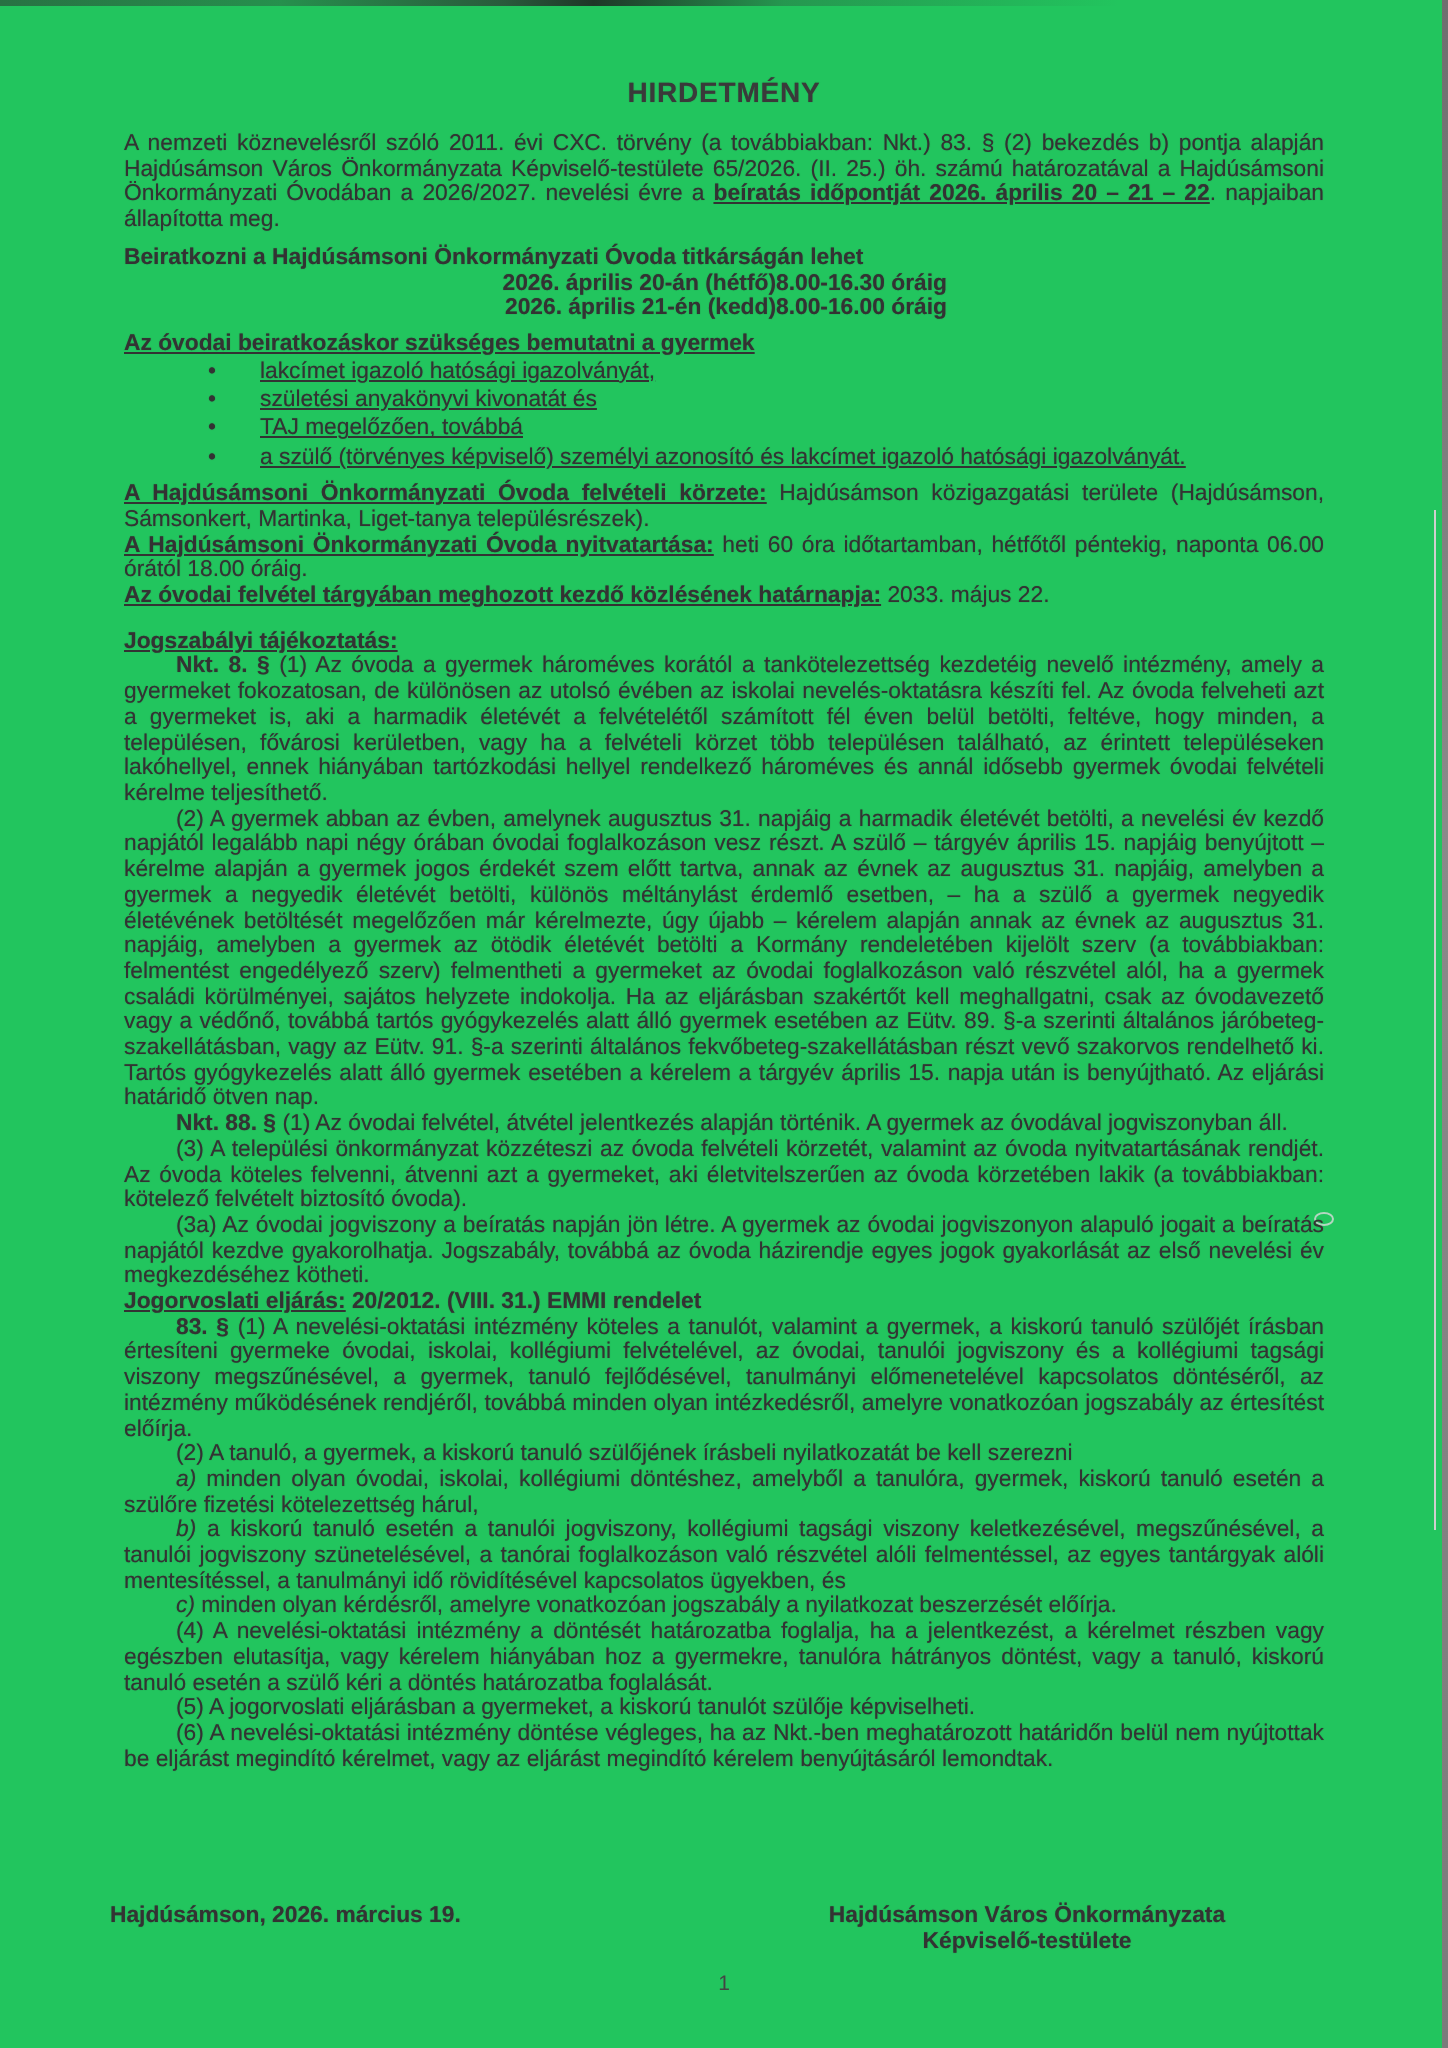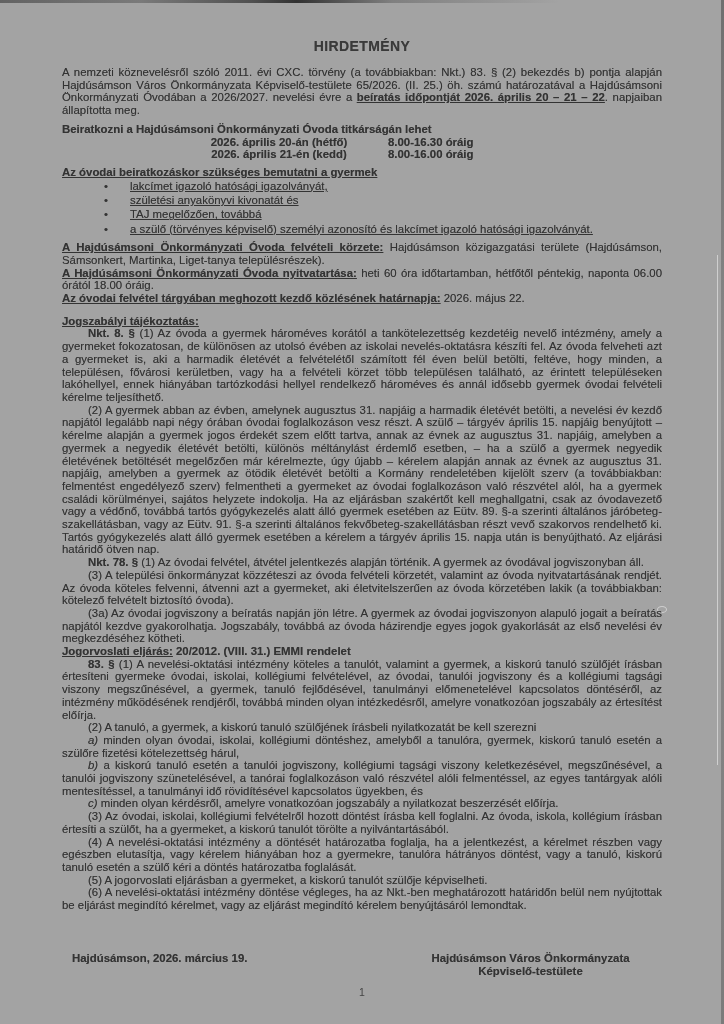--- a/index.html
+++ b/index.html
@@ -1,20 +1,20 @@
 <!DOCTYPE html>
 <html lang="hu"><head>
 <meta charset="utf-8">
 <style>
   html, body { margin: 0; padding: 0; background: #e9e9e9; }
   .page {
     position: relative;
     width: 724px; height: 1024px;
     margin: 0 auto;
-    background: #a3a3a3;
+    background: #22c55e;
     overflow: hidden;
     font-family: "Liberation Sans", sans-serif;
     color: #333;
   }
   .content {
     position: absolute;
     left: 62px; top: 38px;
     width: 600px;
     font-size: 11.4px;
     line-height: 12.7px;
@@ -29,33 +29,33 @@
     letter-spacing: 0.4px;
     margin: 0 0 12px 0;
     color: #3a3a3a;
   }
   p { margin: 0; }
   .b { font-weight: bold; }
   .u { text-decoration: underline; }
   .i { font-style: italic; }
   .intro { margin-bottom: 6px; }
   .enroll-heading { font-weight: bold; margin-top: 5px; }
-  .schedule-row { display: flex; padding-left: 108px; font-weight: bold; text-align: center; }
+  .schedule-row { display: flex; padding-left: 108px; font-weight: bold; text-align: right; }
   .schedule-date { width: 218px; }
   .docs-heading { font-weight: bold; text-decoration: underline; margin-top: 5px; }
   .bullet-row { display: flex; padding-left: 42px; line-height: 14.4px; text-align: left; }
   .bullet-glyph { width: 26px; flex: 0 0 26px; }
   .bullet-text { text-decoration: underline; }
   .info-block { margin-top: 5px; }
   .legal-heading { font-weight: bold; text-decoration: underline; margin-top: 10px; }
   .para { text-indent: 26px; }
   .remedy-heading { margin: 0; }
   .footer-row {
     position: absolute;
-    left: 72px; top: 952px;
+    left: 55px; top: 952px;
     width: 600px;
     display: flex;
     justify-content: space-between;
     font-weight: bold;
     font-size: 11.4px;
     line-height: 13px;
     text-shadow: 0 0 0.5px rgba(55,55,55,0.55);
   }
   .signature-block { width: 215px; text-align: center; margin-right: 34px; }
   .page-number {
@@ -138,39 +138,38 @@
       <span class="bullet-text">TAJ megelőzően, továbbá</span>
     </div>
     <div class="bullet-row">
       <span class="bullet-glyph">•</span>
       <span class="bullet-text">a szülő (törvényes képviselő) személyi azonosító és lakcímet igazoló hatósági igazolványát.</span>
     </div>
 
     <div class="info-block">
       <p><span class="b u">A Hajdúsámsoni Önkormányzati Óvoda felvételi körzete:</span><span> Hajdúsámson közigazgatási területe (Hajdúsámson, Sámsonkert, Martinka, Liget-tanya településrészek).</span></p>
       <p><span class="b u">A Hajdúsámsoni Önkormányzati Óvoda nyitvatartása:</span><span> heti 60 óra időtartamban, hétfőtől péntekig, naponta 06.00 órától 18.00 óráig.</span></p>
-      <p><span class="b u">Az óvodai felvétel tárgyában meghozott kezdő közlésének határnapja:</span><span> 2026. május 22.</span></p>
+      <p><span class="b u">Az óvodai felvétel tárgyában meghozott kezdő közlésének határnapja:</span><span> 2033. május 22.</span></p>
     </div>
 
     <p class="legal-heading">Jogszabályi tájékoztatás:</p>
 
     <p class="para"><span class="b">Nkt. 8. §</span><span> (1) Az óvoda a gyermek hároméves korától a tankötelezettség kezdetéig nevelő intézmény, amely a gyermeket fokozatosan, de különösen az utolsó évében az iskolai nevelés-oktatásra készíti fel. Az óvoda felveheti azt a gyermeket is, aki a harmadik életévét a felvételétől számított fél éven belül betölti, feltéve, hogy minden, a településen, fővárosi kerületben, vagy ha a felvételi körzet több településen található, az érintett településeken lakóhellyel, ennek hiányában tartózkodási hellyel rendelkező hároméves és annál idősebb gyermek óvodai felvételi kérelme teljesíthető.</span></p>
     <p class="para"><span>(2) A gyermek abban az évben, amelynek augusztus 31. napjáig a harmadik életévét betölti, a nevelési év kezdő napjától legalább napi négy órában óvodai foglalkozáson vesz részt. A szülő – tárgyév április 15. napjáig benyújtott – kérelme alapján a gyermek jogos érdekét szem előtt tartva, annak az évnek az augusztus 31. napjáig, amelyben a gyermek a negyedik életévét betölti, különös méltánylást érdemlő esetben, – ha a szülő a gyermek negyedik életévének betöltését megelőzően már kérelmezte, úgy újabb – kérelem alapján annak az évnek az augusztus 31. napjáig, amelyben a gyermek az ötödik életévét betölti a Kormány rendeletében kijelölt szerv (a továbbiakban: felmentést engedélyező szerv) felmentheti a gyermeket az óvodai foglalkozáson való részvétel alól, ha a gyermek családi körülményei, sajátos helyzete indokolja. Ha az eljárásban szakértőt kell meghallgatni, csak az óvodavezető vagy a védőnő, továbbá tartós gyógykezelés alatt álló gyermek esetében az Eütv. 89. §-a szerinti általános járóbeteg-szakellátásban, vagy az Eütv. 91. §-a szerinti általános fekvőbeteg-szakellátásban részt vevő szakorvos rendelhető ki. Tartós gyógykezelés alatt álló gyermek esetében a kérelem a tárgyév április 15. napja után is benyújtható. Az eljárási határidő ötven nap.</span></p>
-    <p class="para"><span class="b">Nkt. 78. §</span><span> (1) Az óvodai felvétel, átvétel jelentkezés alapján történik. A gyermek az óvodával jogviszonyban áll.</span></p>
+    <p class="para"><span class="b">Nkt. 88. §</span><span> (1) Az óvodai felvétel, átvétel jelentkezés alapján történik. A gyermek az óvodával jogviszonyban áll.</span></p>
     <p class="para"><span>(3) A települési önkormányzat közzéteszi az óvoda felvételi körzetét, valamint az óvoda nyitvatartásának rendjét. Az óvoda köteles felvenni, átvenni azt a gyermeket, aki életvitelszerűen az óvoda körzetében lakik (a továbbiakban: kötelező felvételt biztosító óvoda).</span></p>
     <p class="para"><span>(3a) Az óvodai jogviszony a beíratás napján jön létre. A gyermek az óvodai jogviszonyon alapuló jogait a beíratás napjától kezdve gyakorolhatja. Jogszabály, továbbá az óvoda házirendje egyes jogok gyakorlását az első nevelési év megkezdéséhez kötheti.</span></p>
 
     <p class="remedy-heading"><span class="b u">Jogorvoslati eljárás:</span><span class="b"> 20/2012. (VIII. 31.) EMMI rendelet</span></p>
 
     <p class="para"><span class="b">83. §</span><span> (1) A nevelési-oktatási intézmény köteles a tanulót, valamint a gyermek, a kiskorú tanuló szülőjét írásban értesíteni gyermeke óvodai, iskolai, kollégiumi felvételével, az óvodai, tanulói jogviszony és a kollégiumi tagsági viszony megszűnésével, a gyermek, tanuló fejlődésével, tanulmányi előmenetelével kapcsolatos döntéséről, az intézmény működésének rendjéről, továbbá minden olyan intézkedésről, amelyre vonatkozóan jogszabály az értesítést előírja.</span></p>
     <p class="para"><span>(2) A tanuló, a gyermek, a kiskorú tanuló szülőjének írásbeli nyilatkozatát be kell szerezni</span></p>
     <p class="para"><span class="i">a)</span><span> minden olyan óvodai, iskolai, kollégiumi döntéshez, amelyből a tanulóra, gyermek, kiskorú tanuló esetén a szülőre fizetési kötelezettség hárul,</span></p>
     <p class="para"><span class="i">b)</span><span> a kiskorú tanuló esetén a tanulói jogviszony, kollégiumi tagsági viszony keletkezésével, megszűnésével, a tanulói jogviszony szünetelésével, a tanórai foglalkozáson való részvétel alóli felmentéssel, az egyes tantárgyak alóli mentesítéssel, a tanulmányi idő rövidítésével kapcsolatos ügyekben, és</span></p>
     <p class="para"><span class="i">c)</span><span> minden olyan kérdésről, amelyre vonatkozóan jogszabály a nyilatkozat beszerzését előírja.</span></p>
-    <p class="para"><span>(3) Az óvodai, iskolai, kollégiumi felvételről hozott döntést írásba kell foglalni. Az óvoda, iskola, kollégium írásban értesíti a szülőt, ha a gyermeket, a kiskorú tanulót törölte a nyilvántartásából.</span></p>
     <p class="para"><span>(4) A nevelési-oktatási intézmény a döntését határozatba foglalja, ha a jelentkezést, a kérelmet részben vagy egészben elutasítja, vagy kérelem hiányában hoz a gyermekre, tanulóra hátrányos döntést, vagy a tanuló, kiskorú tanuló esetén a szülő kéri a döntés határozatba foglalását.</span></p>
     <p class="para"><span>(5) A jogorvoslati eljárásban a gyermeket, a kiskorú tanulót szülője képviselheti.</span></p>
     <p class="para"><span>(6) A nevelési-oktatási intézmény döntése végleges, ha az Nkt.-ben meghatározott határidőn belül nem nyújtottak be eljárást megindító kérelmet, vagy az eljárást megindító kérelem benyújtásáról lemondtak.</span></p>
 
   </div>
 
   <div class="footer-row">
     <span>Hajdúsámson, 2026. március 19.</span>
     <span class="signature-block">
       <span>Hajdúsámson Város Önkormányzata</span><br>

